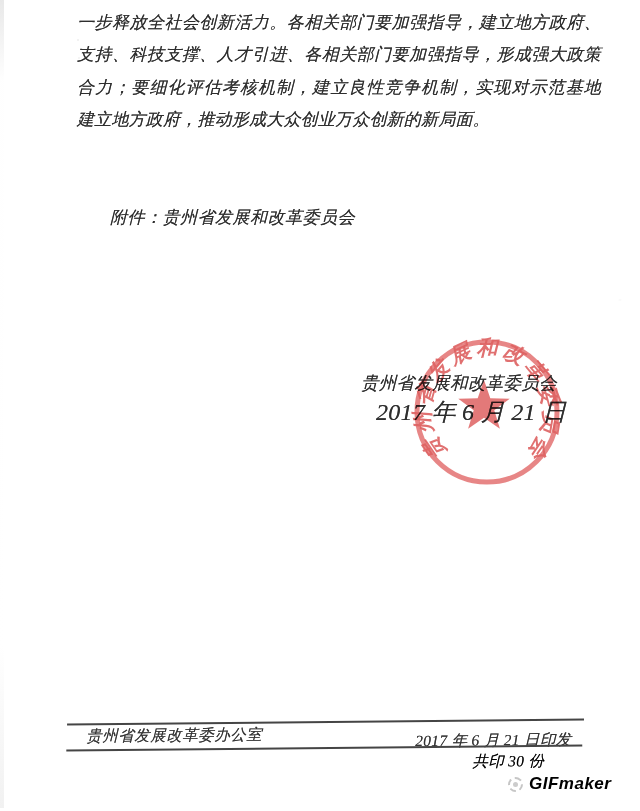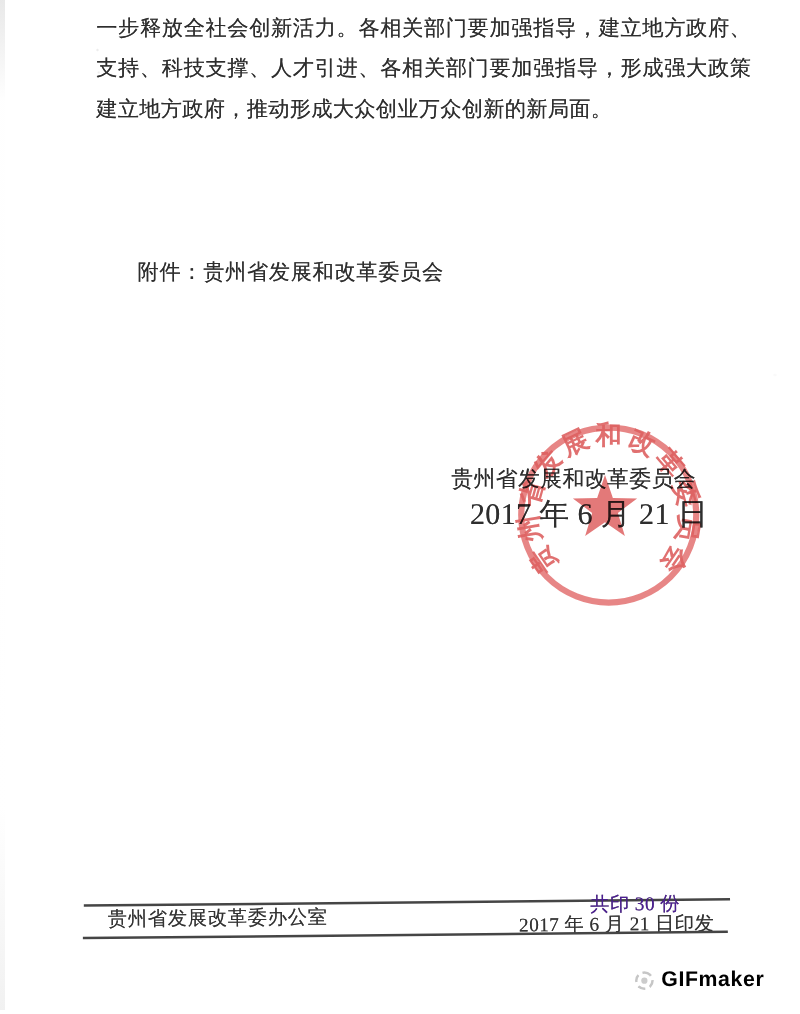--- a/index.html
+++ b/index.html
@@ -3,20 +3,21 @@
 <meta charset="utf-8">
 <style>
   html,body{margin:0;padding:0;background:#ffffff;}
   .page{
     position:relative;
     width:640px;height:808px;
     background:#ffffff;
     overflow:hidden;
     font-family:"Liberation Serif","DejaVu Serif",serif;
     color:#2e2e2e;
+    font-style:italic;
   }
   
   .scan-edge-left{
     position:absolute;left:0;top:0;width:4px;height:100%;
     background:linear-gradient(180deg,rgba(190,190,190,.35),rgba(245,245,245,.05) 10%,rgba(250,250,250,.02) 80%,rgba(200,200,200,.25));
   }
   .scan-noise{
     position:absolute;inset:0;
     background:
       radial-gradient(2px 2px at 78px 40px, rgba(150,150,150,.25), transparent 70%),
@@ -71,23 +72,23 @@
     position:absolute;left:83px;top:725px;
     font-size:15.5px;line-height:17px;letter-spacing:.5px;
     color:#333;text-shadow:0 0 .5px rgba(45,45,45,.7);
   }
   .footer-printdate{
     position:absolute;left:412px;top:733px;
     font-size:15.5px;line-height:17px;letter-spacing:.3px;
     color:#333;text-shadow:0 0 .5px rgba(45,45,45,.7);
   }
   .footer-copies{
-    position:absolute;left:469px;top:717px;
+    position:absolute;left:469px;top:754px;
     font-size:15.5px;line-height:17px;letter-spacing:.3px;
-    color:#4c1d95;text-shadow:0 0 .5px rgba(45,45,45,.7);
+    color:#000000;text-shadow:0 0 .5px rgba(45,45,45,.7);
   }
   .watermark{
     position:absolute;left:508px;top:774px;
     display:flex;align-items:center;gap:6px;
     color:#000000;
   }
   .wm-icon{
     width:15px;height:15px;border-radius:50%;
     border:2px dashed #c6c6c6;
     box-sizing:border-box;
@@ -106,20 +107,21 @@
 <body>
 
 <div class="page">
 
   <div class="scan-edge-left"></div>
   <div class="scan-noise"></div>
 
   <div class="body-text">
     <div class="body-line">一步释放全社会创新活力。各相关部门要加强指导，建立地方政府、</div>
     <div class="body-line">支持、科技支撑、人才引进、各相关部门要加强指导，形成强大政策</div>
+    <div class="body-line">合力；要细化评估考核机制，建立良性竞争机制，实现对示范基地</div>
     <div class="body-line last">建立地方政府，推动形成大众创业万众创新的新局面。</div>
   </div>
 
   <div class="attachment">附件：贵州省发展和改革委员会</div>
 
   <div class="sig-org">贵州省发展和改革委员会</div>
   <div class="sig-date">2017 年 6 月 21 日</div>
 
   <svg class="seal" viewBox="0 0 164 164">
     <defs>

